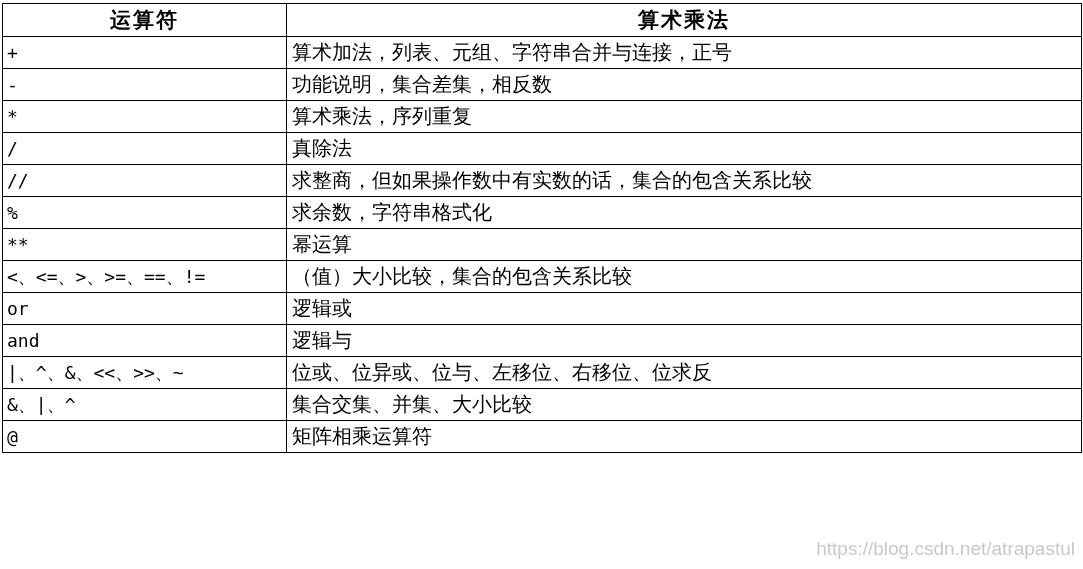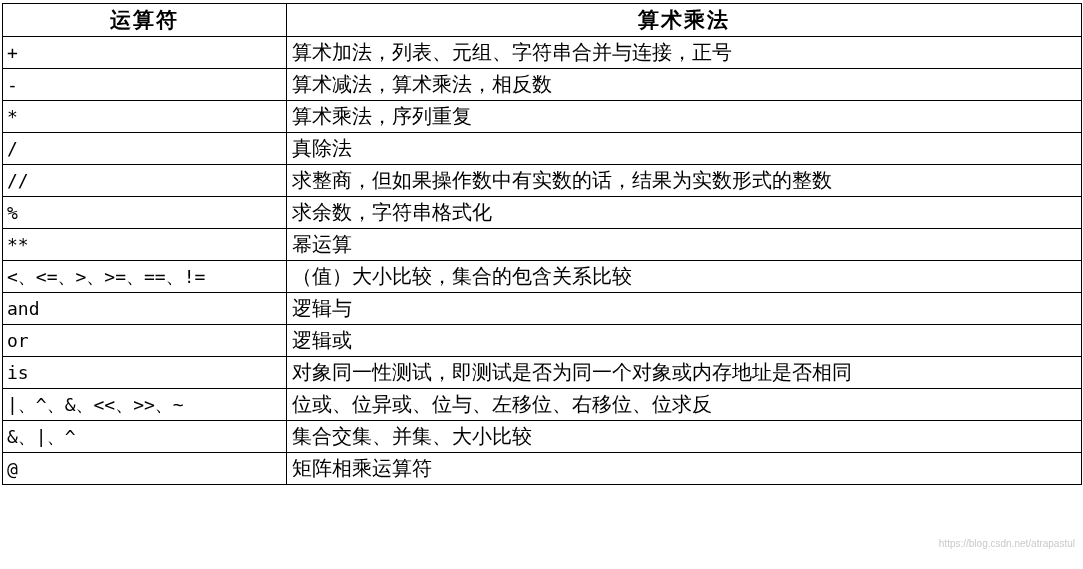--- a/index.html
+++ b/index.html
@@ -52,21 +52,21 @@
     font-size: 20px;
     padding-left: 5px;
     text-align: left;
     margin-left: 38px;
   }
   .watermark {
     position: absolute;
     top: 538px;
     right: 8px;
     color: #c9c9c9;
-    font-size: 10px;
+    font-size: 19px;
     font-family: "Liberation Sans", sans-serif;
     pointer-events: none;
   }
 </style>
 </head>
 <body>
 
 <table class="op-table">
   <colgroup>
     <col class="c-op">
@@ -78,57 +78,53 @@
       <th class="col-desc-h">算术乘法</th>
     </tr>
   </thead>
   <tbody id="rows">
       <tr>
         <td class="col-op">+</td>
         <td class="col-desc">算术加法，列表、元组、字符串合并与连接，正号</td>
       </tr>
       <tr>
         <td class="col-op">-</td>
-        <td class="col-desc">算术减法，算术乘法，相反数</td>
+        <td class="col-desc">功能说明，集合差集，相反数</td>
       </tr>
       <tr>
         <td class="col-op">*</td>
         <td class="col-desc">算术乘法，序列重复</td>
       </tr>
       <tr>
         <td class="col-op">/</td>
         <td class="col-desc">真除法</td>
       </tr>
       <tr>
         <td class="col-op">//</td>
-        <td class="col-desc">求整商，但如果操作数中有实数的话，结果为实数形式的整数</td>
+        <td class="col-desc">求整商，但如果操作数中有实数的话，集合的包含关系比较</td>
       </tr>
       <tr>
         <td class="col-op">%</td>
         <td class="col-desc">求余数，字符串格式化</td>
       </tr>
       <tr>
         <td class="col-op">**</td>
         <td class="col-desc">幂运算</td>
       </tr>
       <tr>
         <td class="col-op">&lt;、&lt;=、&gt;、&gt;=、==、!=</td>
         <td class="col-desc">（值）大小比较，集合的包含关系比较</td>
       </tr>
       <tr>
-        <td class="col-op">and</td>
-        <td class="col-desc">逻辑与</td>
-      </tr>
-      <tr>
         <td class="col-op">or</td>
         <td class="col-desc">逻辑或</td>
       </tr>
       <tr>
-        <td class="col-op">is</td>
-        <td class="col-desc">对象同一性测试，即测试是否为同一个对象或内存地址是否相同</td>
+        <td class="col-op">and</td>
+        <td class="col-desc">逻辑与</td>
       </tr>
       <tr>
         <td class="col-op">|、^、&amp;、&lt;&lt;、&gt;&gt;、~</td>
         <td class="col-desc">位或、位异或、位与、左移位、右移位、位求反</td>
       </tr>
       <tr>
         <td class="col-op">&amp;、|、^</td>
         <td class="col-desc">集合交集、并集、大小比较</td>
       </tr>
       <tr>

